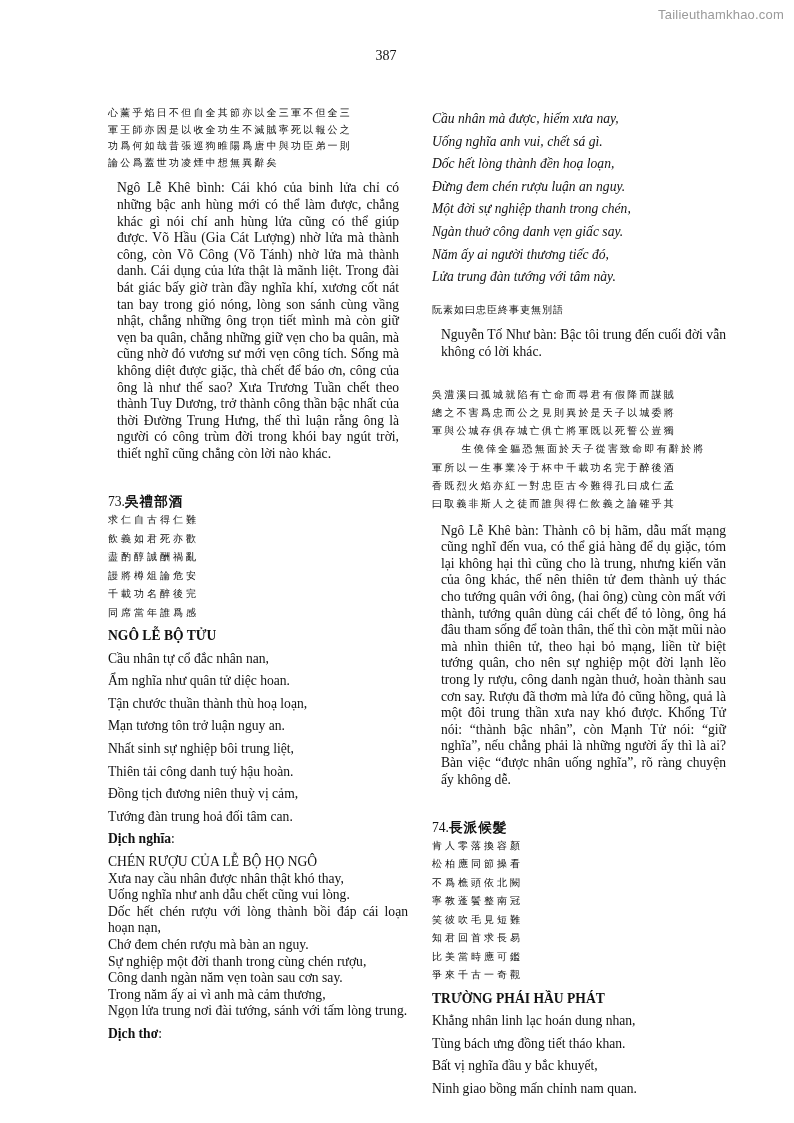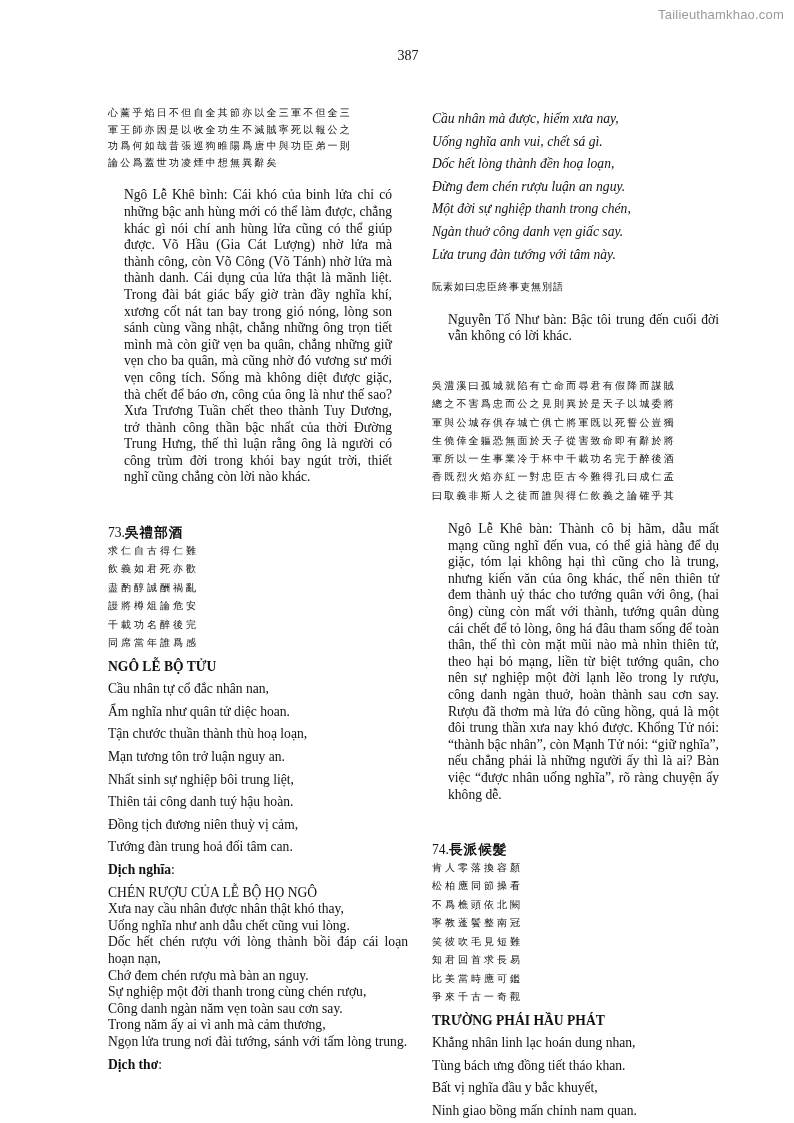--- a/index.html
+++ b/index.html
@@ -1,33 +1,33 @@
 <!DOCTYPE html>
 <html><head>
 <meta charset="utf-8">
 <style>
   html, body { margin: 0; padding: 0; background: #ffffff; }
   body { width: 794px; height: 1123px; position: relative; overflow: hidden;
          font-family: "Liberation Serif", "DejaVu Serif", serif; color: #111; }
   .watermark { position: absolute; top: 7px; right: 10px; font-family: "Liberation Sans", "DejaVu Sans", sans-serif;
                font-size: 13px; color: #9a9a9a; letter-spacing: 0.2px; }
-  .page-number { position: absolute; top: 48px; left: 0; width: 772px; text-align: center; font-size: 14px; padding-left: 22px; }
+  .page-number { position: absolute; top: 48px; left: 0; width: 772px; text-align: center; font-size: 14px; }
   .col { position: absolute; top: 105px; font-size: 13.6px; line-height: 16.6px; }
   .col-left { left: 108px; width: 300px; }
   .col-right { left: 432px; width: 303px; }
   .line { white-space: nowrap; margin-top: 6px; }
   .just { text-align: justify; }
   .han { font-family: "DejaVu Sans", sans-serif; font-size: 10px; letter-spacing: 2.2px; white-space: nowrap; line-height: 16.6px; }
   .han-poem { letter-spacing: 3px; line-height: 18.5px; }
   .bold { font-weight: bold; }
   .italic { font-style: italic; }
   .gap { height: 16px; }
   .sec-title .num { font-weight: normal; }
   .sec-title .hz { font-family: "DejaVu Sans", sans-serif; font-weight: bold; letter-spacing: 1px; }
-  p { margin: 16px; }
+  p { margin: 9px; }
 </style>
 </head>
 <body>
 
 <div class="watermark">Tailieuthamkhao.com</div>
 <div class="page-number">387</div>
 
 <div class="col col-left">
   <div>
     <div class="han">心薰乎焰日不但自全其節亦以全三軍不但全三</div>
@@ -77,35 +77,36 @@
 </div>
 
 <div class="col col-right">
   <div class="italic">
     <div class="line">Cầu nhân mà được, hiếm xưa nay,</div>
     <div class="line">Uống nghĩa anh vui, chết sá gì.</div>
     <div class="line">Dốc hết lòng thành đền hoạ loạn,</div>
     <div class="line">Đừng đem chén rượu luận an nguy.</div>
     <div class="line">Một đời sự nghiệp thanh trong chén,</div>
     <div class="line">Ngàn thuở công danh vẹn giấc say.</div>
+    <div class="line">Năm ấy ai người thương tiếc đó,</div>
     <div class="line">Lửa trung đàn tướng với tâm này.</div>
   </div>
 
   <div class="gap"></div>
 
   <div class="han" style="letter-spacing:1px;">阮素如曰忠臣終事吏無別語</div>
   <p class="just">Nguyễn Tố Như bàn: Bậc tôi trung đến cuối đời vẫn không có lời khác.</p>
 
   <div class="gap"></div>
 
   <div>
     <div class="han" style="line-height:18.3px;">吳澧溪曰孤城就陷有亡命而尋君有假降而謀賊</div>
     <div class="han" style="line-height:18.3px;">總之不害爲忠而公之見則異於是天子以城委將</div>
     <div class="han" style="line-height:18.3px;">軍與公城存俱存城亡俱亡將軍既以死誓公豈獨</div>
-    <div class="han" style="line-height:18.3px;">生僥倖全軀恐無面於天子從害致命即有辭於將</div>
+    <div class="han" style="line-height:18.3px;text-align:center;">生僥倖全軀恐無面於天子從害致命即有辭於將</div>
     <div class="han" style="line-height:18.3px;">軍所以一生事業冷于杯中千載功名完于醉後酒</div>
     <div class="han" style="line-height:18.3px;">香既烈火焰亦紅一對忠臣古今難得孔曰成仁孟</div>
     <div class="han" style="line-height:18.3px;">曰取義非斯人之徒而誰與得仁飲義之論確乎其</div>
   </div>
   <p class="just">Ngô Lễ Khê bàn: Thành cô bị hãm, dẫu mất mạng cũng nghĩ đến vua, có thể giả hàng để dụ giặc, tóm lại không hại thì cũng cho là trung, nhưng kiến văn của ông khác, thế nên thiên tử đem thành uỷ thác cho tướng quân với ông, (hai ông) cùng còn mất với thành, tướng quân dùng cái chết để tỏ lòng, ông há đâu tham sống để toàn thân, thế thì còn mặt mũi nào mà nhìn thiên tử, theo hại bỏ mạng, liền từ biệt tướng quân, cho nên sự nghiệp một đời lạnh lẽo trong ly rượu, công danh ngàn thuở, hoàn thành sau cơn say. Rượu đã thơm mà lửa đỏ cũng hồng, quả là một đôi trung thần xưa nay khó được. Khổng Tử nói: “thành bậc nhân”, còn Mạnh Tử nói: “giữ nghĩa”, nếu chẳng phải là những người ấy thì là ai? Bàn việc “được nhân uống nghĩa”, rõ ràng chuyện ấy không dễ.</p>
 
   <div class="gap"></div>
 
   <div class="sec-title line">
     <span class="num">74.</span><span class="hz">長派候髮</span>

